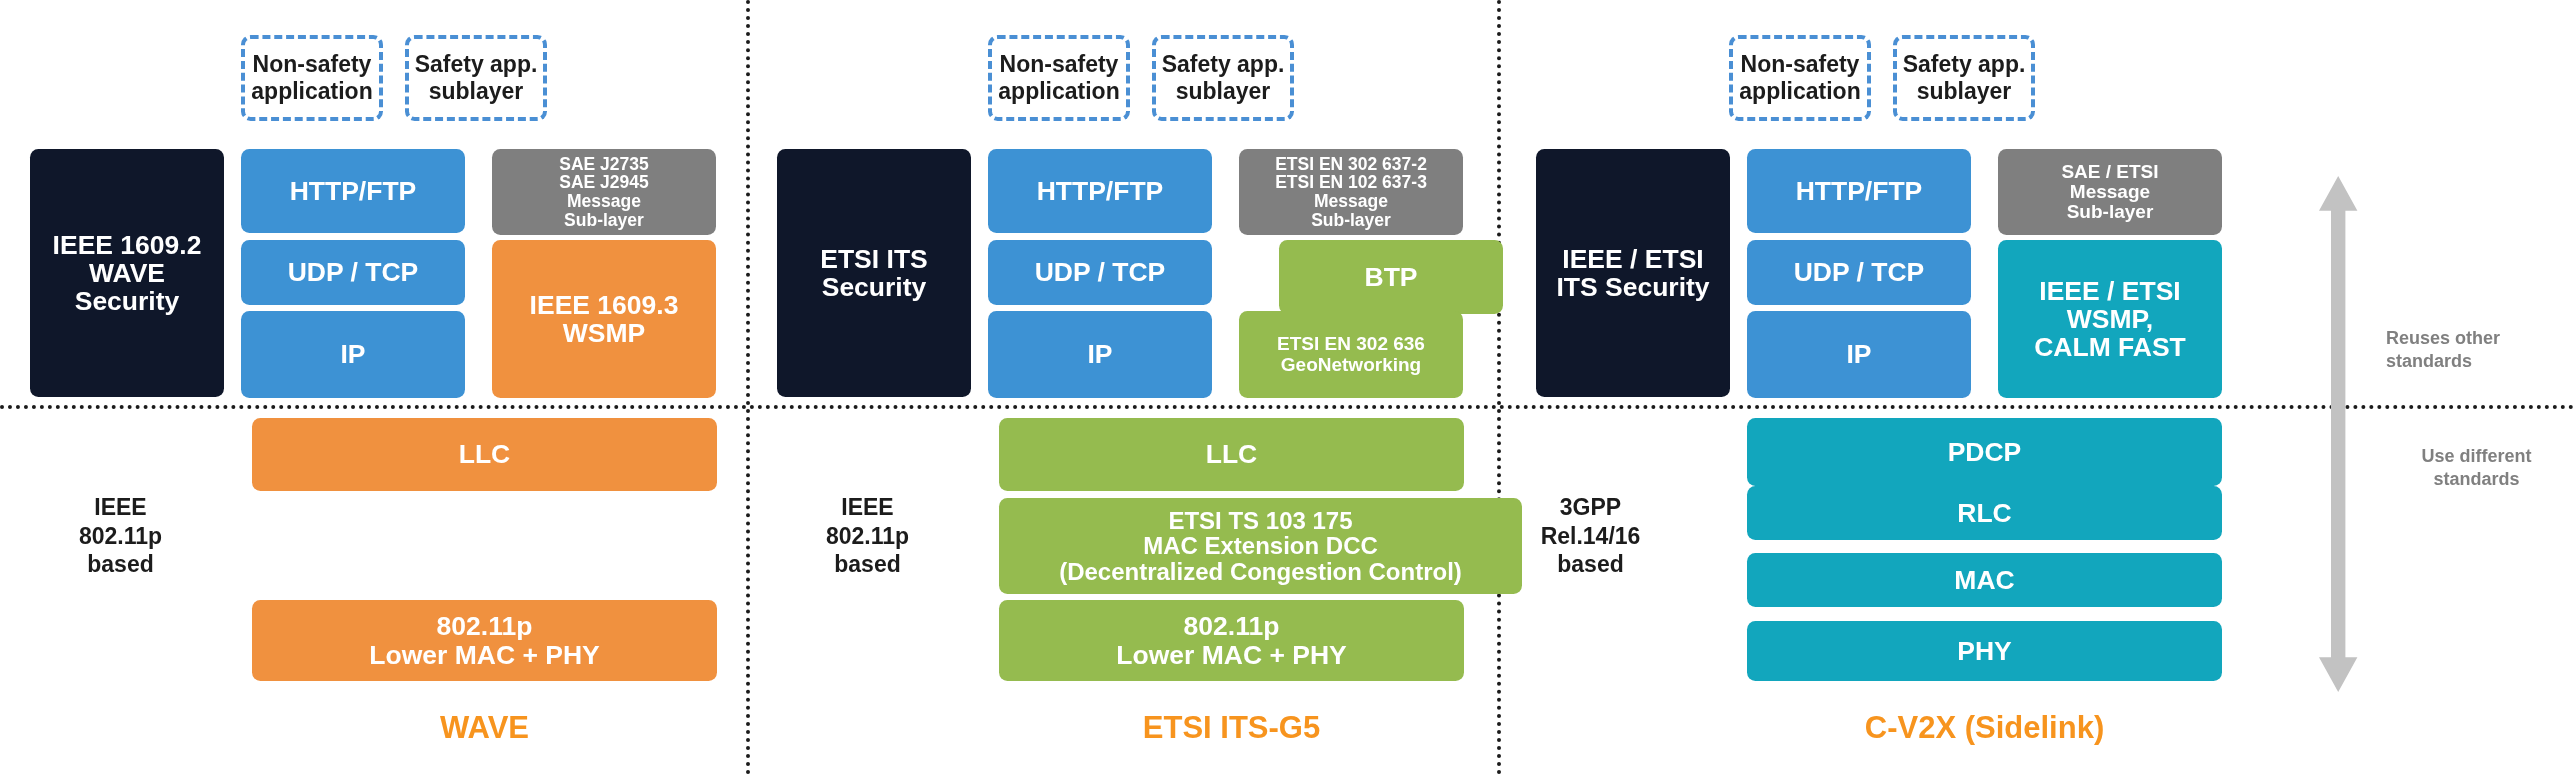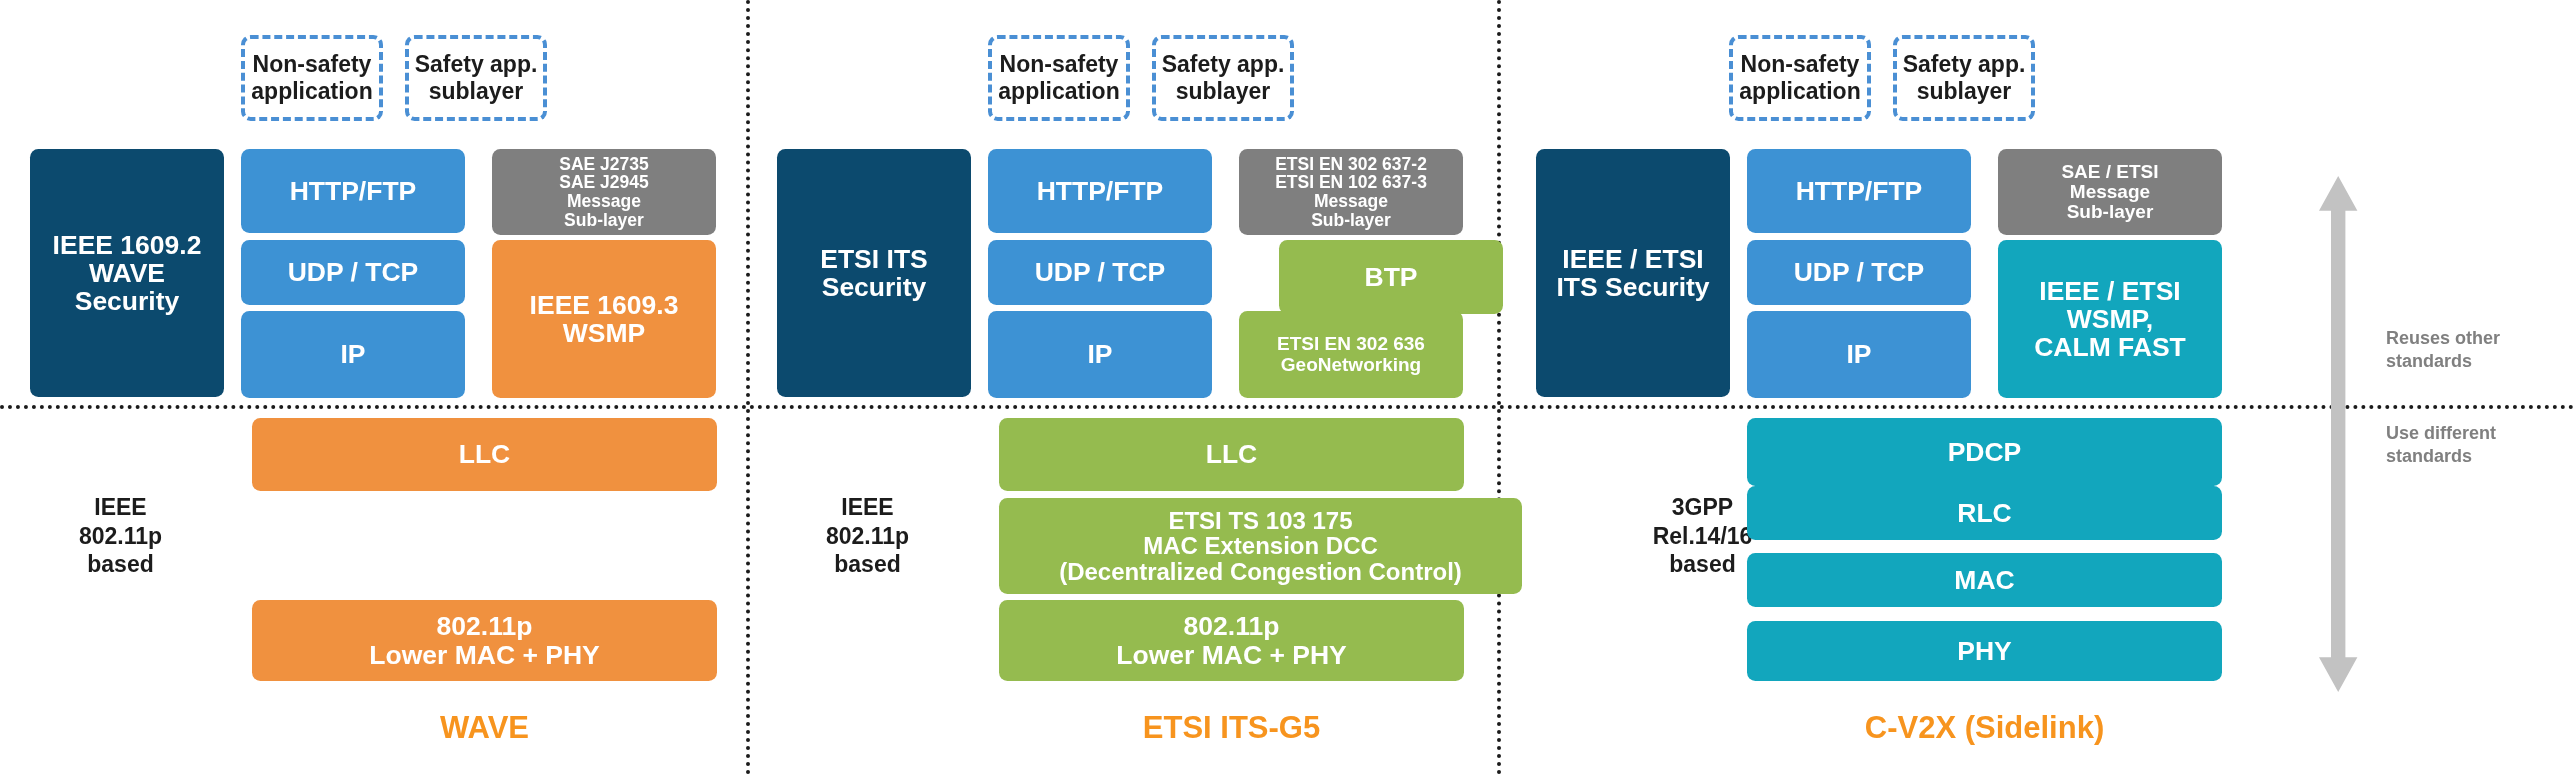--- a/index.html
+++ b/index.html
@@ -13,21 +13,21 @@
         border-left:4.2px dotted #1b1b1b;}
   .hdiv{position:absolute;left:0;width:2576px;height:0;
         border-top:4.2px dotted #1b1b1b;}
 
   
   .box{position:absolute;border-radius:8.4px;display:flex;
        align-items:center;justify-content:center;text-align:center;
        color:#ffffff;font-weight:bold;line-height:1.06;
        box-sizing:border-box;padding:1.2px 3.6px;}
 
-  .c-navy{background:#0c4a6e;}
+  .c-navy{background:#0f172a;}
   .c-blue{background:#3d92d4;}
   .c-grey{background:#7f7f7f;}
   .c-orange{background:#f0913f;}
   .c-green{background:#95bb4f;}
   .c-teal{background:#12a6bd;}
 
   
   .dashbox{position:absolute;border:4.2px dashed #4a8fd4;border-radius:9.6px;
            background:#ffffff;display:flex;align-items:center;
            justify-content:center;text-align:center;color:#1c1c1c;
@@ -246,21 +246,21 @@
     </div>
   </div>
   <div class="box c-teal fs-big" style="left:1998px;top:240px;width:224px;height:158px;">
     <div>
       <span>IEEE / ETSI</span><br>
       <span>WSMP,</span><br>
       <span>CALM FAST</span>
     </div>
   </div>
 
-  <div class="plain" style="left:1594px;top:482px;width:217px;height:108px;">
+  <div class="plain" style="left:1482px;top:482px;width:217px;height:108px;">
     <div>
       <span>3GPP</span><br>
       <span>Rel.14/16</span><br>
       <span>based</span>
     </div>
   </div>
 
   <div class="box c-teal fs-big" style="left:1747px;top:418px;width:475px;height:68px;">
     <span>PDCP</span>
   </div>
@@ -282,19 +282,19 @@
     <svg width="72" height="518" viewBox="0 0 120 860">
       <polygon points="42,0 10,58 30,58 30,802 10,802 42,860 74,802 54,802 54,58 74,58" fill="#c2c2c2"></polygon>
     </svg>
   </div>
 
   <div class="sidenote" style="left:2386px;top:327px;width:181px;">
     <span>Reuses other</span><br>
     <span>standards</span>
   </div>
 
-  <div class="sidenote" style="left:2386px;top:422px;width:181px;">
+  <div class="sidenote" style="left:2386px;top:445px;width:181px;text-align:center;">
     <span>Use different</span><br>
     <span>standards</span>
   </div>
 
 </div>
 
 
 </body></html>

